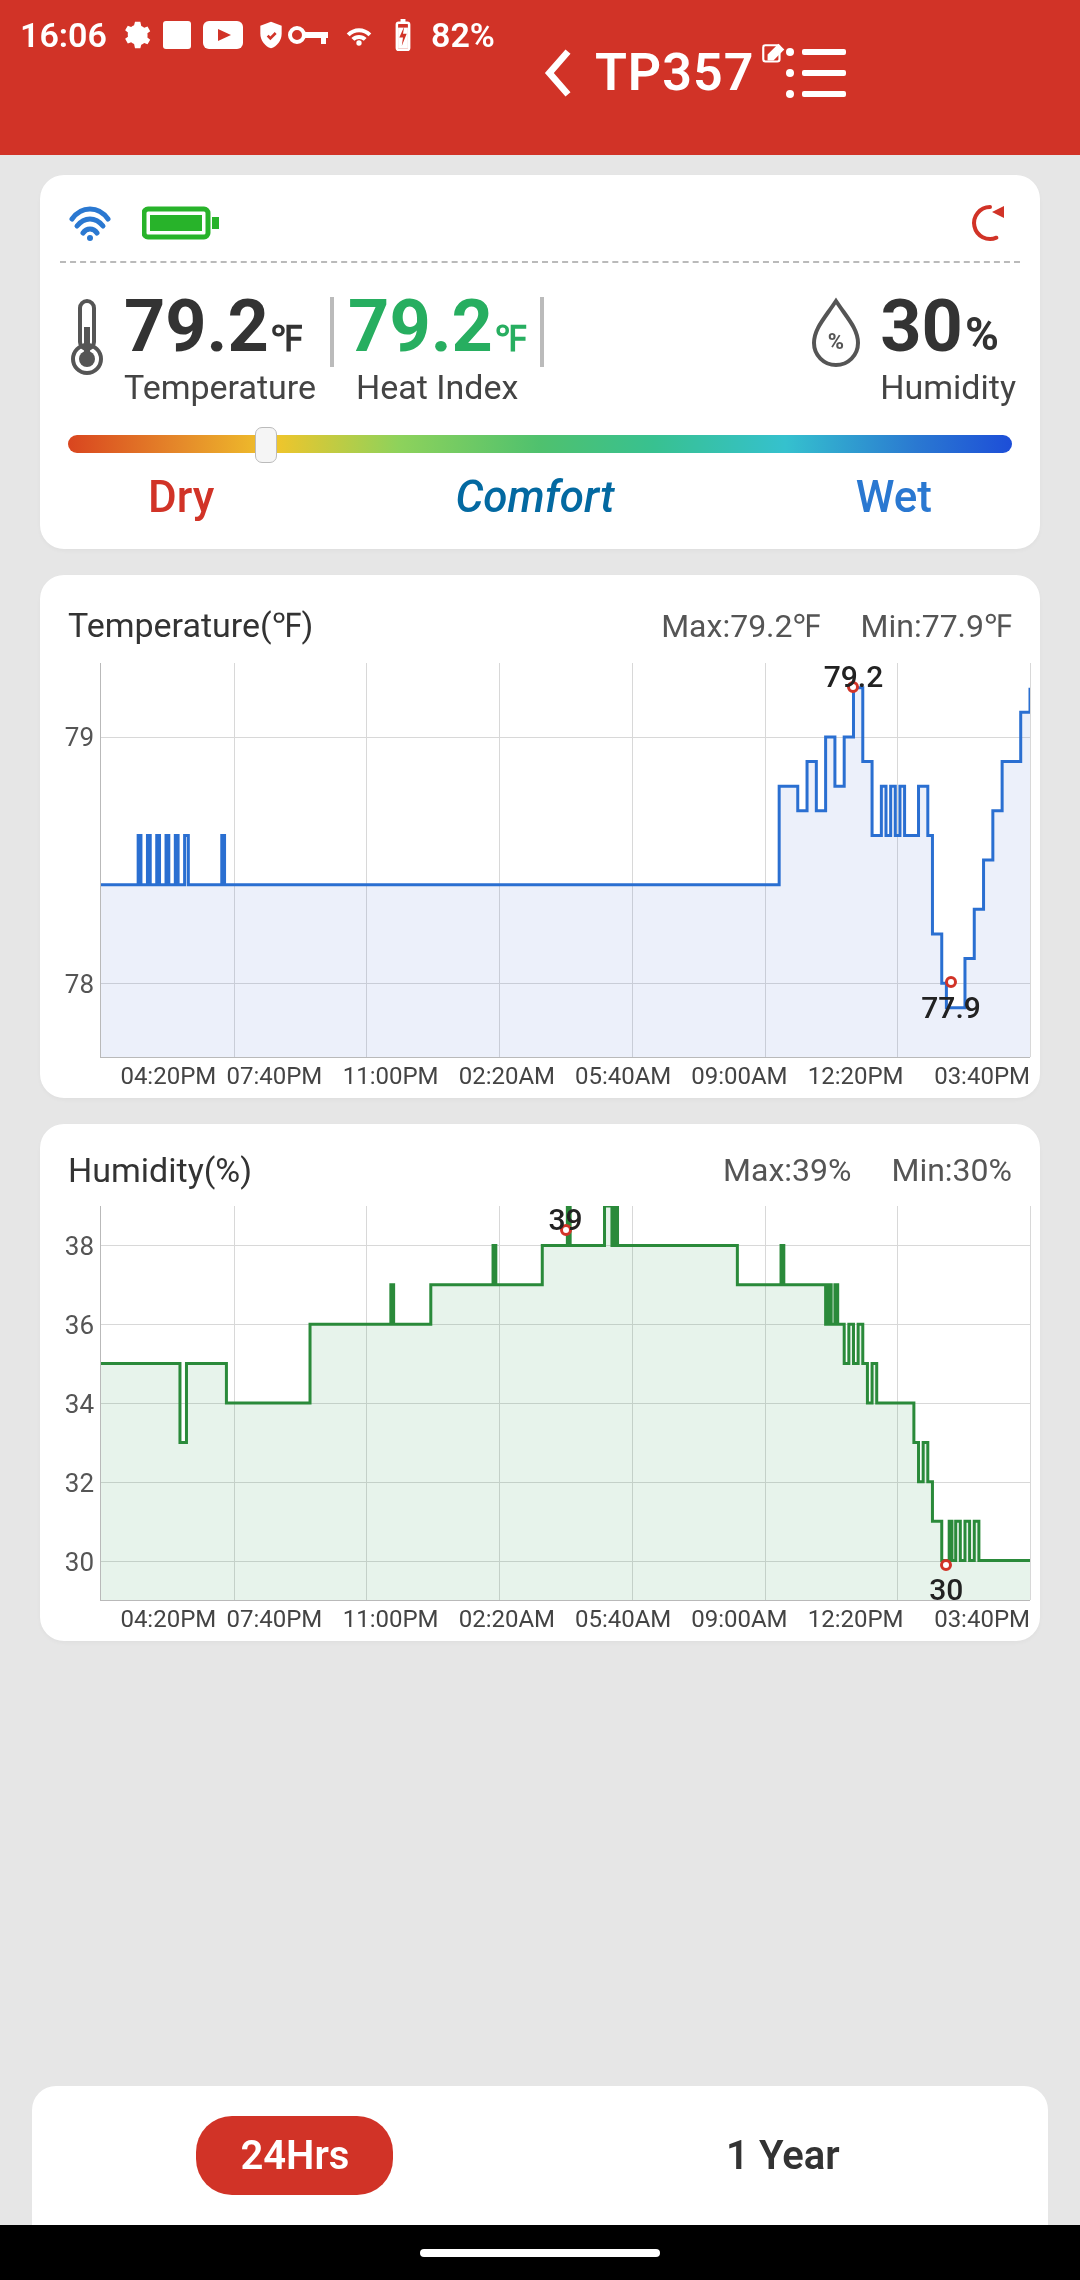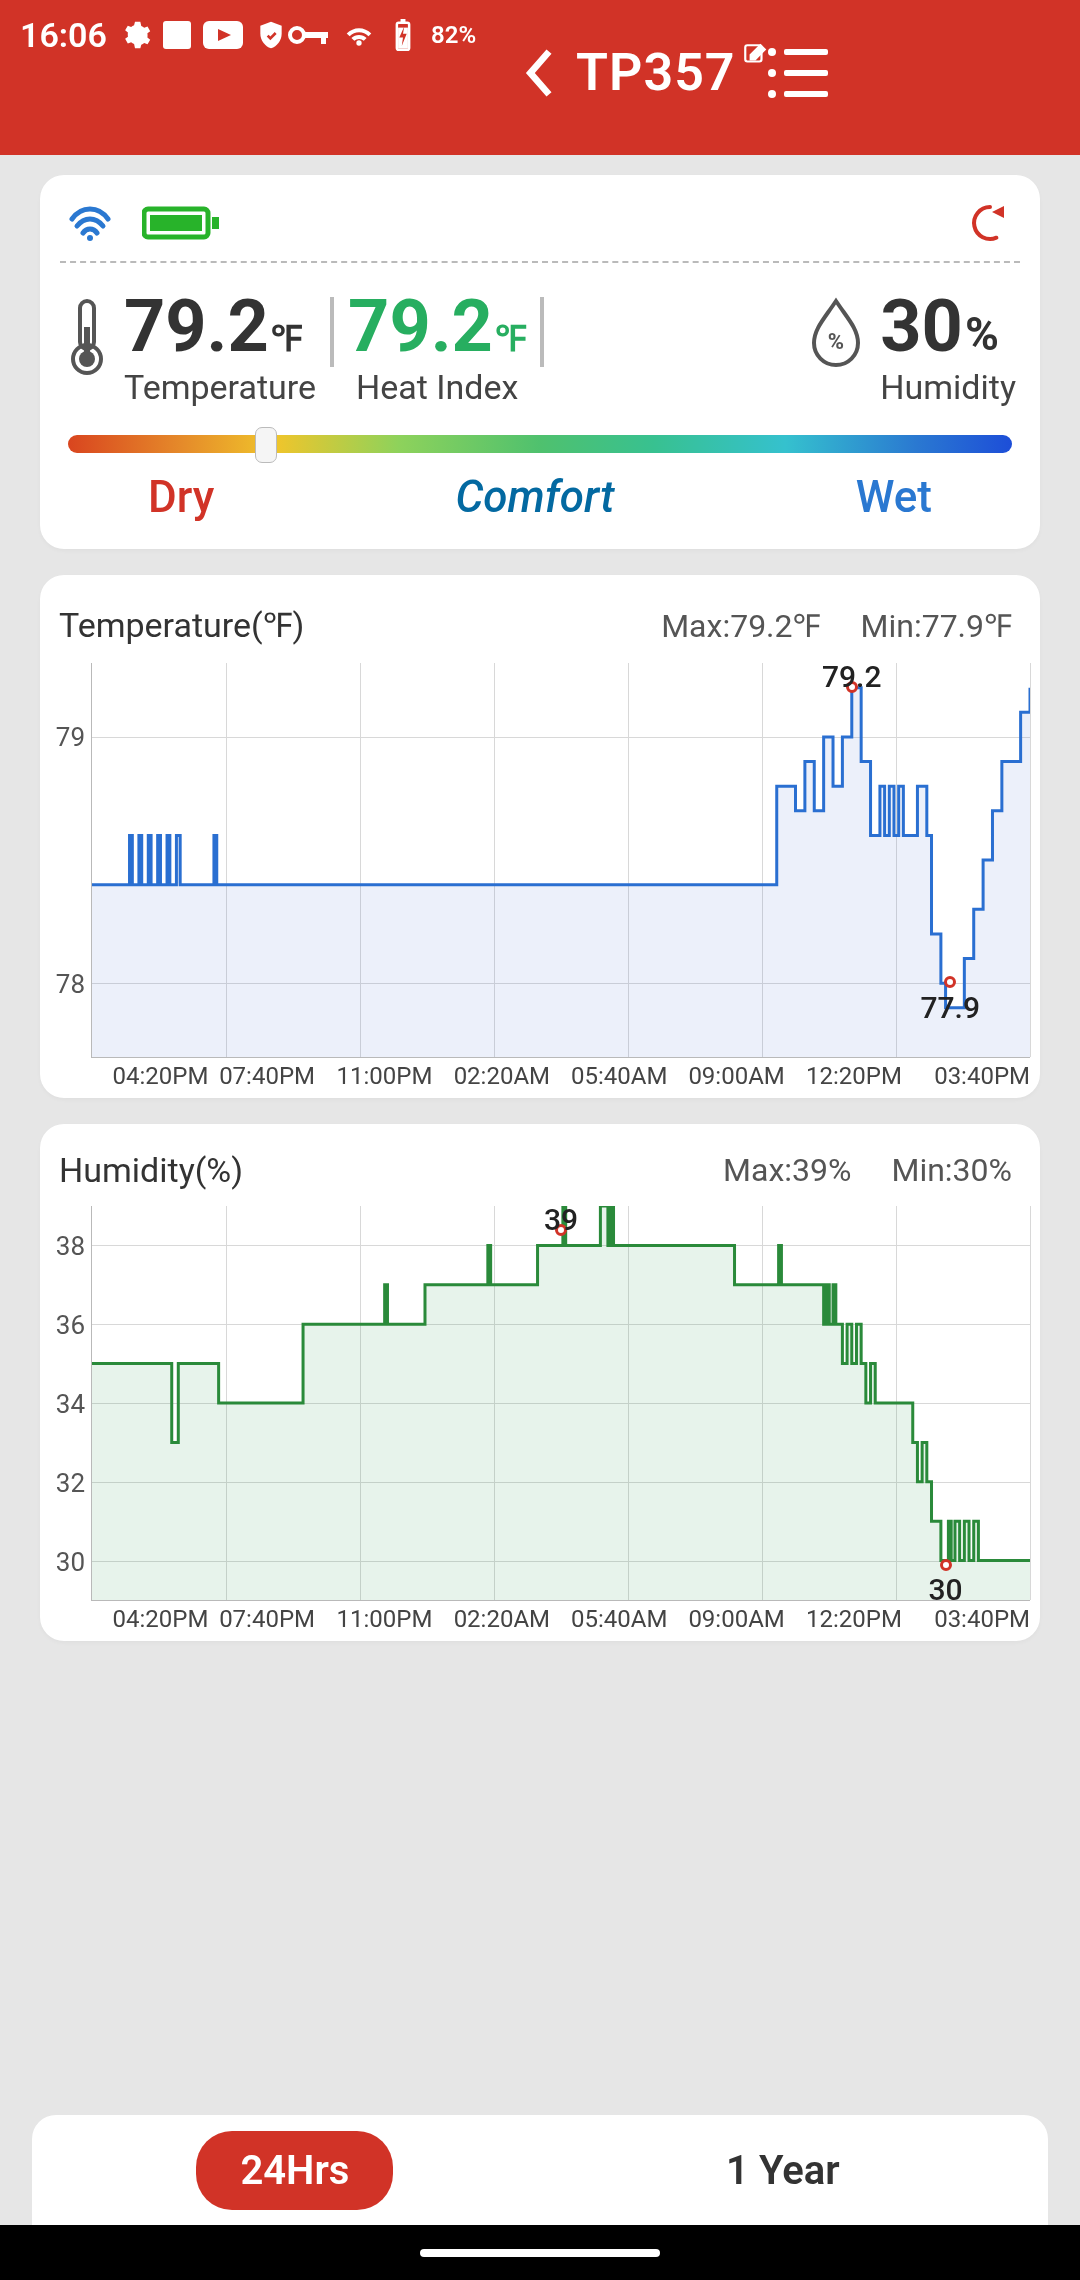--- a/index.html
+++ b/index.html
@@ -35,21 +35,21 @@
     align-items: center;
     gap: 12px;
   }
   .status-left { flex: 1; }
   .status-right { justify-content: flex-end; }
   .sb-ico { width: 32px; height: 32px; display:flex; align-items:center; justify-content:center; }
   .sb-ico svg { width:100%; height:100%; fill:#fff; }
   .white-square { width:28px; height:28px; background:#fff; border-radius:3px; }
   .yt { display:flex; align-items:center; }
   .yt svg { width:40px; height:28px; }
-  .battery-text { font-size:24px; font-weight:600; }
+  .battery-text { font-size:34px; font-weight:600; }
 
   .app-header {
     height: 155px;
     display:flex;
     align-items:center;
     padding: 0 30px 10px 10px;
   }
   .back-btn { width:70px; height:70px; display:flex; align-items:center; justify-content:center; }
   .back-btn svg { width:34px; height:48px; stroke:#fff; stroke-width:5; fill:none; }
   .header-title-wrap { flex:1; display:flex; align-items:center; justify-content:center; gap:6px; position:relative; }
@@ -125,21 +125,21 @@
     border:1px solid #bbb;
     border-radius:7px;
     transform:translateX(-50%);
   }
   .comfort-labels { display:flex; justify-content:space-between; font-size:44px; font-weight:500; margin-top:18px; padding:0 80px; }
   .comfort-labels .dry { color:#d13327; }
   .comfort-labels .comfort { color:#0369a1;font-style:italic; }
   .comfort-labels .wet { color:#2a78d1; }
 
   
-  .card-chart { padding: 26px 10px 8px 1px; }
+  .card-chart { padding: 26px 10px 8px 10px; }
   .chart-header {
     display:flex; align-items:center;
     font-size:34px;
     color:#333;
     padding: 0 18px 16px 18px;
   }
   .chart-title { flex:1; }
   .chart-max, .chart-min { color:#555; font-size:32px; }
   .chart-max { margin-right:40px; }
 
@@ -177,21 +177,21 @@
   }
   .x-tick { flex:1; text-align:center; white-space:nowrap; }
   .x-tick:first-child { text-align:right; }
   .x-tick:last-child { text-align:right; }
 
   
   .tabs-card {
     background:#fff;
     border-radius: 24px 24px 0 0;
     margin: 0 32px;
-    height: 110px;
+    height: 139px;
     display:flex;
     align-items:center;
     justify-content:space-around;
     padding: 0 20px;
   }
   .tab {
     font-size:40px;
     font-weight:600;
     color:#333;
     padding: 16px 44px;

